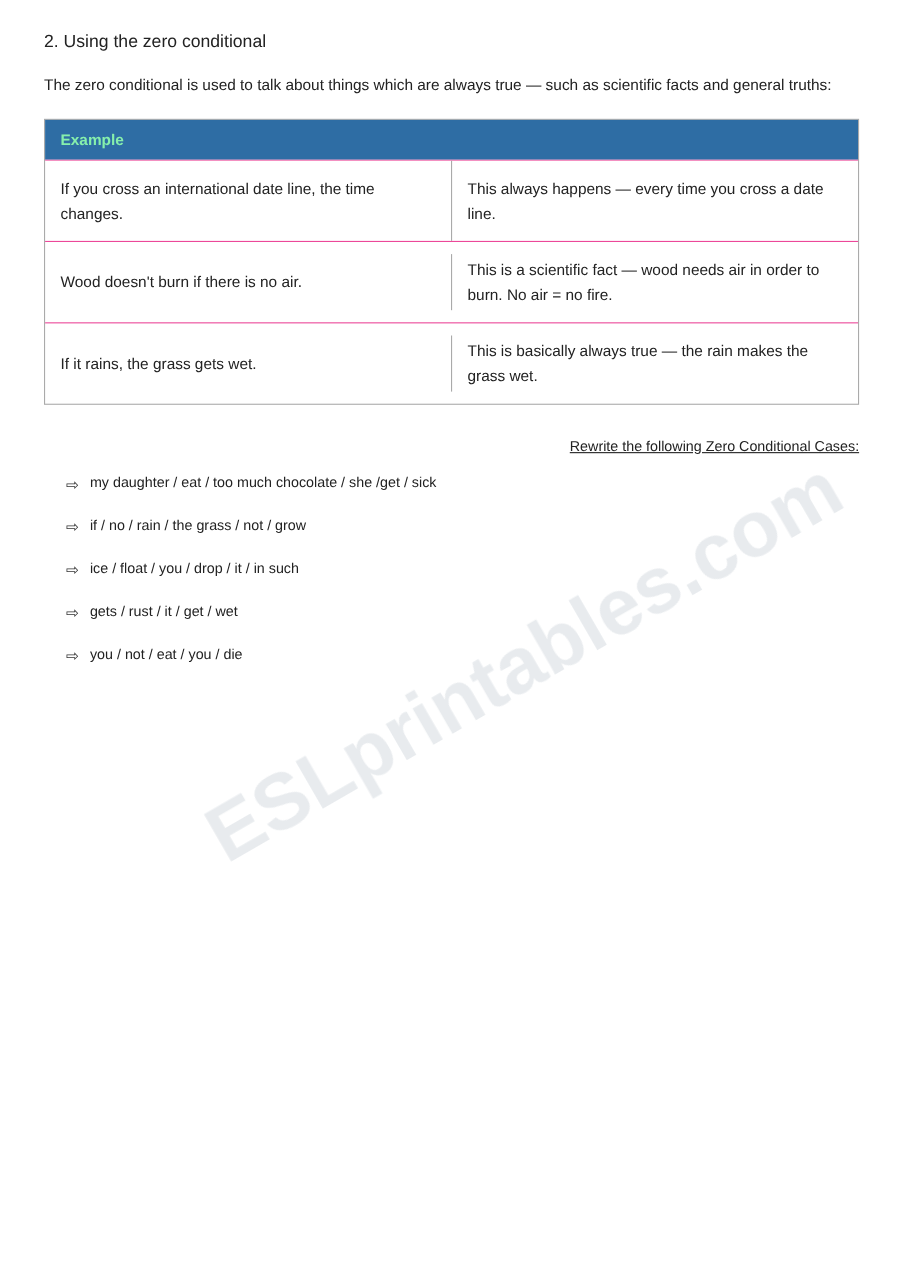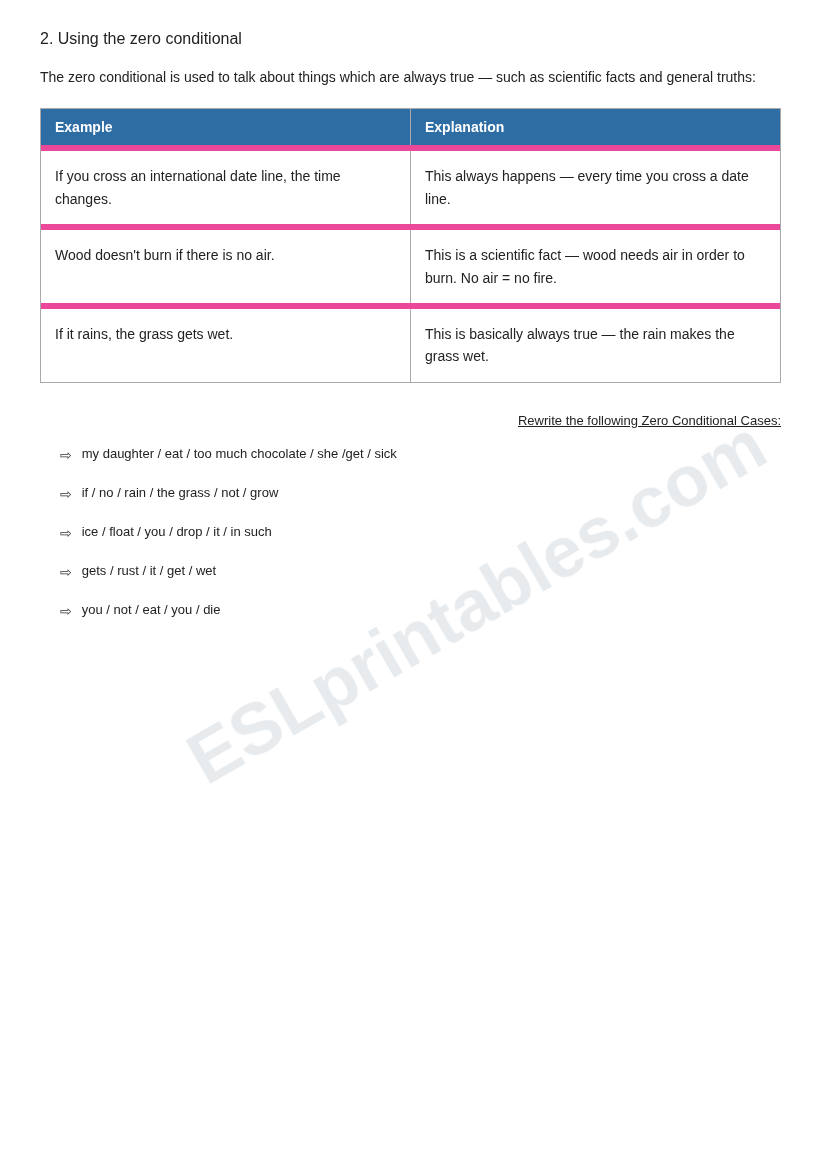--- a/index.html
+++ b/index.html
@@ -32,35 +32,36 @@
       max-width: 780px;
       margin-bottom: 30px;
     }
 
     .table-header {
       display: flex;
     }
 
     .header-cell {
       background-color: #2e6da4;
-      color: #ffffff;
+      color: #86efac;
       font-weight: bold;
       font-size: 14px;
       padding: 10px 14px;
       flex: 1;
       border-right: 1px solid #aaa;
     }
 
     .header-cell:last-child {
       border-right: none;
     }
 
     .table-row {
       display: flex;
-      border-top: 6px solid #ec4899;
+      border-top: 1px solid #ec4899;
+      align-items: center;
     }
 
     .table-cell {
       flex: 1;
       padding: 14px 14px;
       font-size: 14px;
       line-height: 1.6;
       border-right: 1px solid #aaa;
       vertical-align: top;
     }
@@ -118,21 +119,20 @@
 
 <div class="watermark">ESLprintables.com</div>
 
 <h2 class="page-title">2. Using the zero conditional</h2>
 
 <p class="intro-text">The zero conditional is used to talk about things which are always true — such as scientific facts and general truths:</p>
 
 <div class="table-container">
   <div class="table-header">
     <div class="header-cell">Example</div>
-    <div class="header-cell">Explanation</div>
   </div>
 
   <div class="table-row">
     <div class="table-cell">If you cross an international date line, the time changes.</div>
     <div class="table-cell">This always happens — every time you cross a date line.</div>
   </div>
 
   <div class="table-row">
     <div class="table-cell">Wood doesn't burn if there is no air.</div>
     <div class="table-cell">This is a scientific fact — wood needs air in order to burn. No air = no fire.</div>

